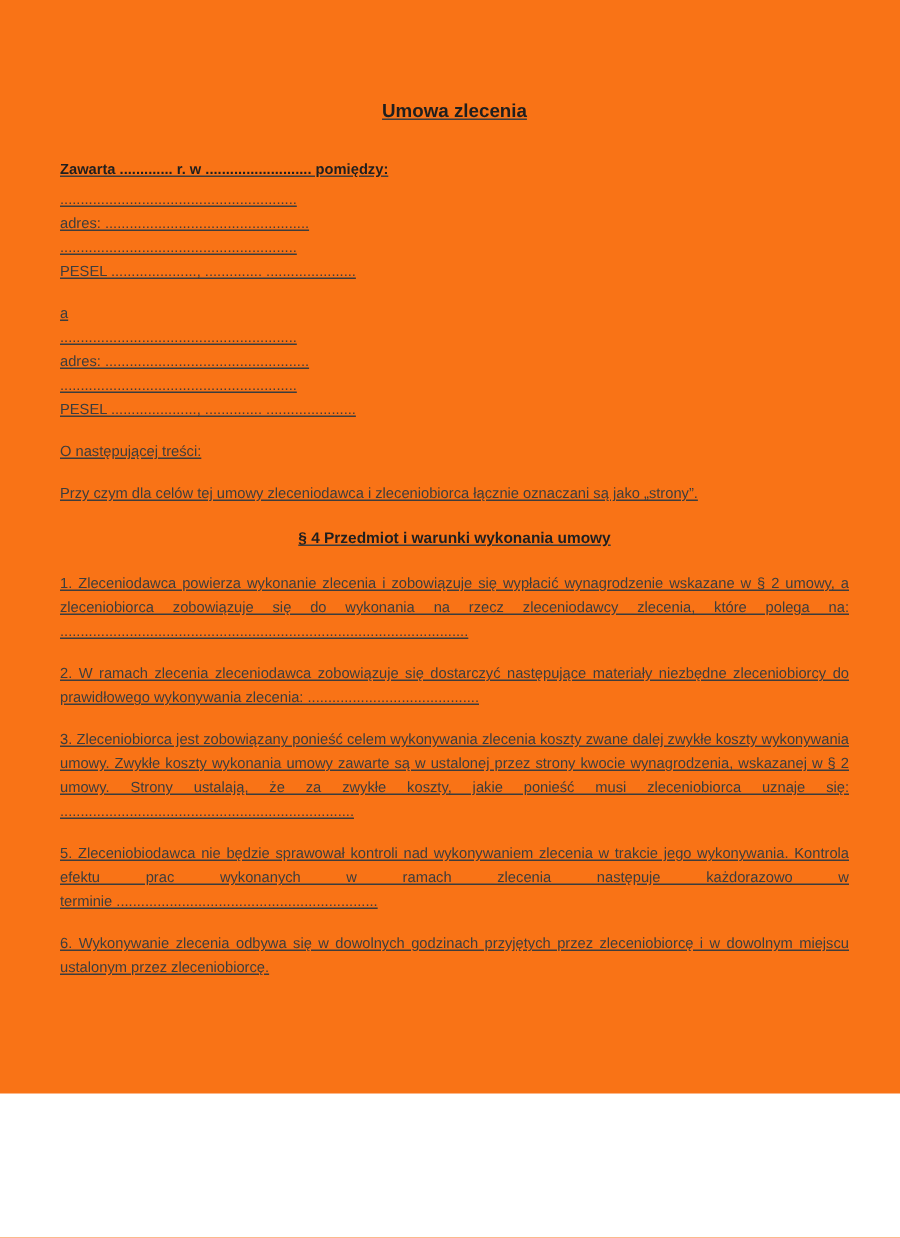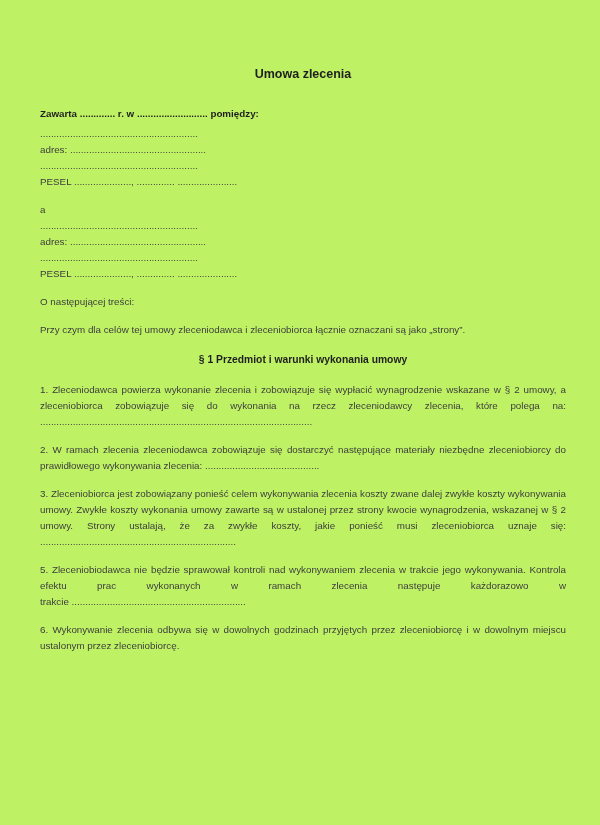--- a/index.html
+++ b/index.html
@@ -5,23 +5,24 @@
   html, body { margin: 0; padding: 0; }
   body {
     width: 600px; height: 825px;
     background: #ffffff;
     font-family: "Liberation Sans", "DejaVu Sans", sans-serif;
     color: #3d3d3d;
     overflow: hidden;
   }
   .page {
     box-sizing: border-box;
-    width: 600px; height: 825px;
+    width: 600px; height: 729px;
     padding: 66px 34px 0 40px;
-    background: #bef264;
+    background: #f97316;
+    text-decoration: underline;
   }
   p, h1, h2, div { margin: 0; padding: 0; }
   .doc-title {
     font-size: 12.5px; font-weight: bold; color: #1f1f1f;
     text-align: center; line-height: 16px;
     margin-bottom: 24px;
   }
   .line { font-size: 9.8px; line-height: 16px; }
   .bold { font-weight: bold; color: #1f1f1f; }
   .opening { margin-bottom: 4px; }
@@ -57,30 +58,30 @@
     <p class="line">..........................................................</p>
     <p class="line">adres: ..................................................</p>
     <p class="line">..........................................................</p>
     <p class="line">PESEL ....................., .............. ......................</p>
   </div>
 
   <p class="line mt12">O następującej treści:</p>
 
   <p class="line mt12">Przy czym dla celów tej umowy zleceniodawca i zleceniobiorca łącznie oznaczani są jako „strony”.</p>
 
-  <h2 class="section-heading">§ 1 Przedmiot i warunki wykonania umowy</h2>
+  <h2 class="section-heading">§ 4 Przedmiot i warunki wykonania umowy</h2>
 
   <p class="para just mt14">1. Zleceniodawca powierza wykonanie zlecenia i zobowiązuje się wypłacić wynagrodzenie wskazane w § 2 umowy, a zleceniobiorca zobowiązuje się do wykonania na rzecz zleceniodawcy zlecenia, które polega na: ....................................................................................................</p>
 
   <p class="para just mt12">2. W ramach zlecenia zleceniodawca zobowiązuje się dostarczyć następujące materiały niezbędne zleceniobiorcy do prawidłowego wykonywania zlecenia: ..........................................</p>
 
   <p class="para just mt12">3. Zleceniobiorca jest zobowiązany ponieść celem wykonywania zlecenia koszty zwane dalej zwykłe koszty wykonywania umowy. Zwykłe koszty wykonania umowy zawarte są w ustalonej przez strony kwocie wynagrodzenia, wskazanej w § 2 umowy. Strony ustalają, że za zwykłe koszty, jakie ponieść musi zleceniobiorca uznaje się: ........................................................................</p>
 
 
   <div class="para mt12">
     <div class="just-all">5. Zleceniobiodawca nie będzie sprawował kontroli nad wykonywaniem zlecenia w trakcie jego wykonywania. Kontrola efektu prac wykonanych w ramach zlecenia następuje każdorazowo w</div>
-    <div>trakcie ................................................................</div>
+    <div>terminie ................................................................</div>
   </div>
 
   <p class="para just mt12">6. Wykonywanie zlecenia odbywa się w dowolnych godzinach przyjętych przez zleceniobiorcę i w dowolnym miejscu ustalonym przez zleceniobiorcę.</p>
 
 
 </div>
 
 </body></html>

